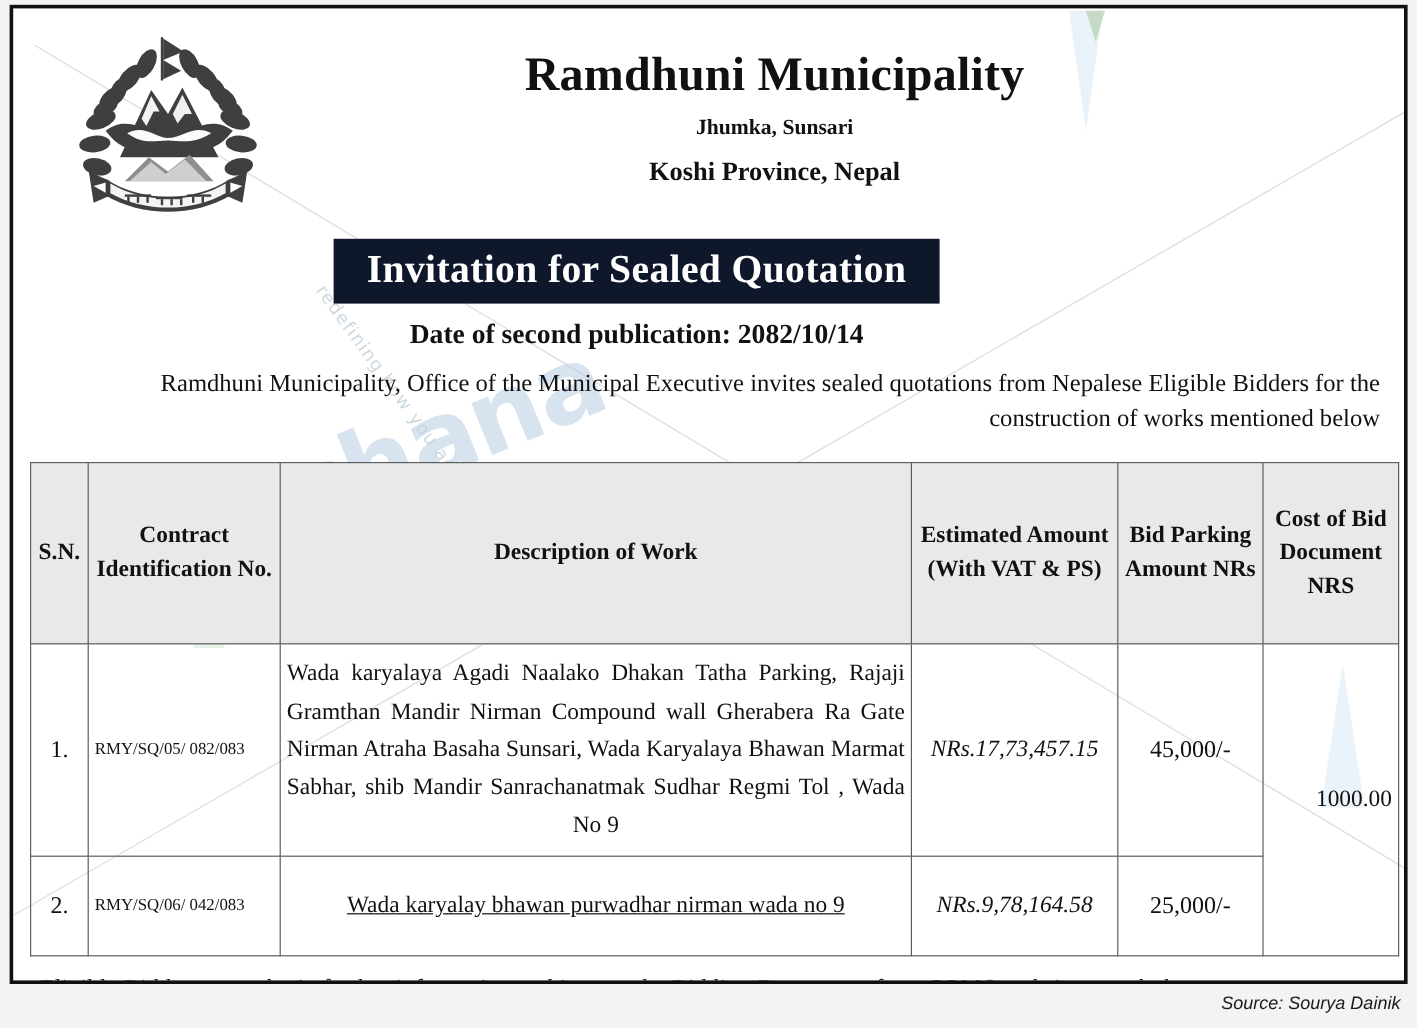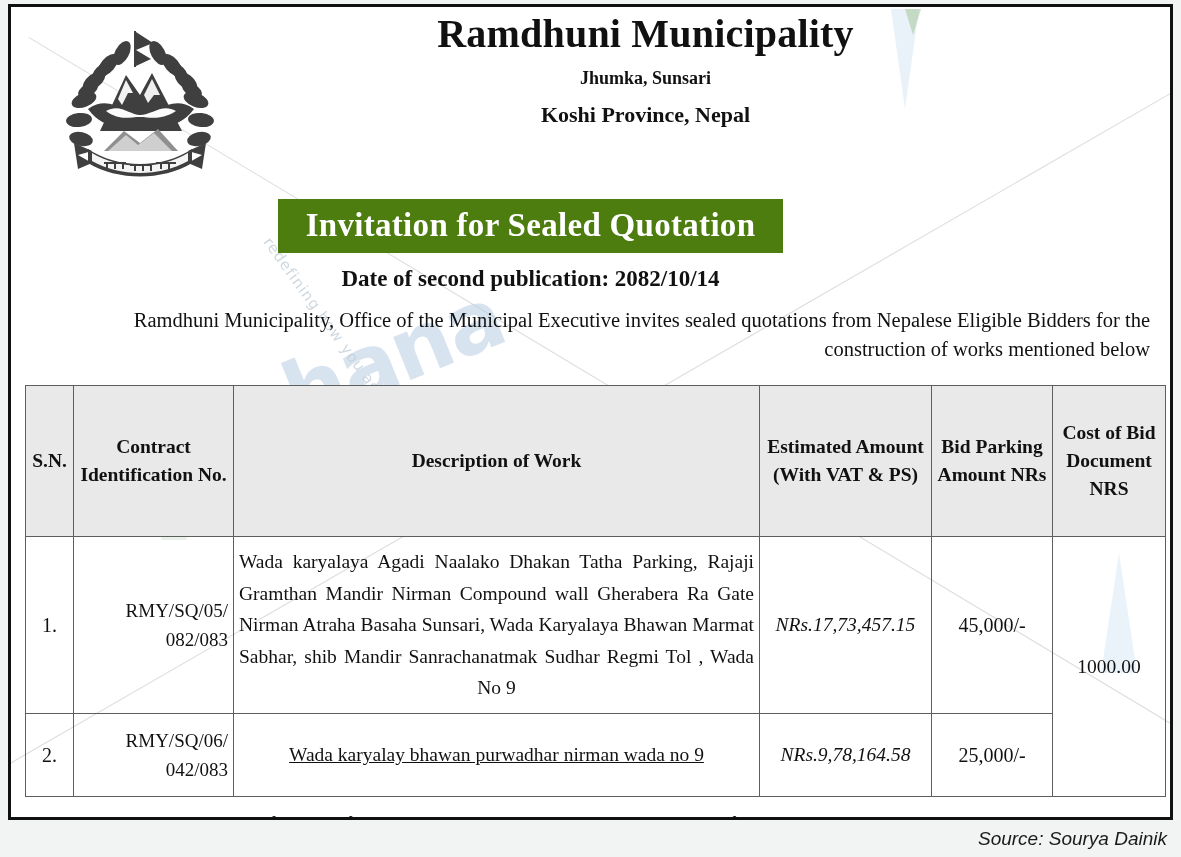--- a/index.html
+++ b/index.html
@@ -124,21 +124,21 @@
     width: 0; height: 0;
     border-left: 16px solid transparent;
     border-right: 16px solid transparent;
     border-bottom: 60px solid #cfe3f2;
     opacity: .5;
   }
 
   
   #header {
     display: flex;
-    align-items: flex-start;
+    align-items: center;
     padding-top: 6px;
   }
   #emblem-wrap {
     width: 230px;
     flex: 0 0 230px;
     display: flex;
     justify-content: center;
     padding-top: 10px;
   }
   #emblem { display: block; }
@@ -172,21 +172,21 @@
   }
 
   
   #banner-row {
     text-align: center;
     padding-right: 120px;
     margin-top: 16px;
   }
   #banner {
     display: inline-block;
-    background: #4d7c0f;
+    background: #0f172a;
     color: #ffffff;
     font-size: 33px;
     font-weight: bold;
     padding: 8px 28px 10px 28px;
     letter-spacing: .3px;
     line-height: 1.1;
   }
   #pub-date {
     text-align: center;
     padding-right: 120px;
@@ -227,26 +227,26 @@
     height: 142px;
   }
   .col-sn     { width: 48px; }
   .col-cid    { width: 160px; }
   .col-desc   { width: 526px; }
   .col-est    { width: 172px; }
   .col-bid    { width: 121px; }
   .col-cost   { width: 113px; }
 
   td.c-sn   { text-align: center; font-size: 20px; }
-  td.c-cid  { text-align: right; line-height: 1.55; font-size: 19px; }
+  td.c-cid  { text-align: left; line-height: 1.55; font-size: 14px; }
   td.c-desc { text-align: justify; text-align-last: center; line-height: 1.62; font-size: 19.5px; padding: 10px 14px; }
   td.c-desc.single { text-align: center; text-align-last: center; text-decoration: underline; }
   td.c-est  { text-align: center; font-size: 19.5px; font-style: italic; }
   td.c-bid  { text-align: center; font-size: 20px; }
-  td.c-cost { text-align: center; font-size: 19.5px; }
+  td.c-cost { text-align: right; font-size: 19.5px; }
 
   tr.row-1 td { height: 168px; }
   tr.row-2 td { height: 74px; }
 
   
   #footer-note {
     font-size: 20.5px;
     line-height: 1.4;
     margin-top: 13px;
     padding: 0 6px 0 8px;
@@ -258,21 +258,21 @@
     color: #111111;
   }
 
   
   #source-credit {
     position: absolute;
     right: 14px;
     top: 828px;
     font-family: "Liberation Sans", sans-serif;
     font-style: italic;
-    font-size: 19px;
+    font-size: 15px;
     color: #1a1a1a;
     z-index: 4;
   }
 </style>
 </head>
 <body>
 
 <div id="page">
 
   <div id="doc-frame">

